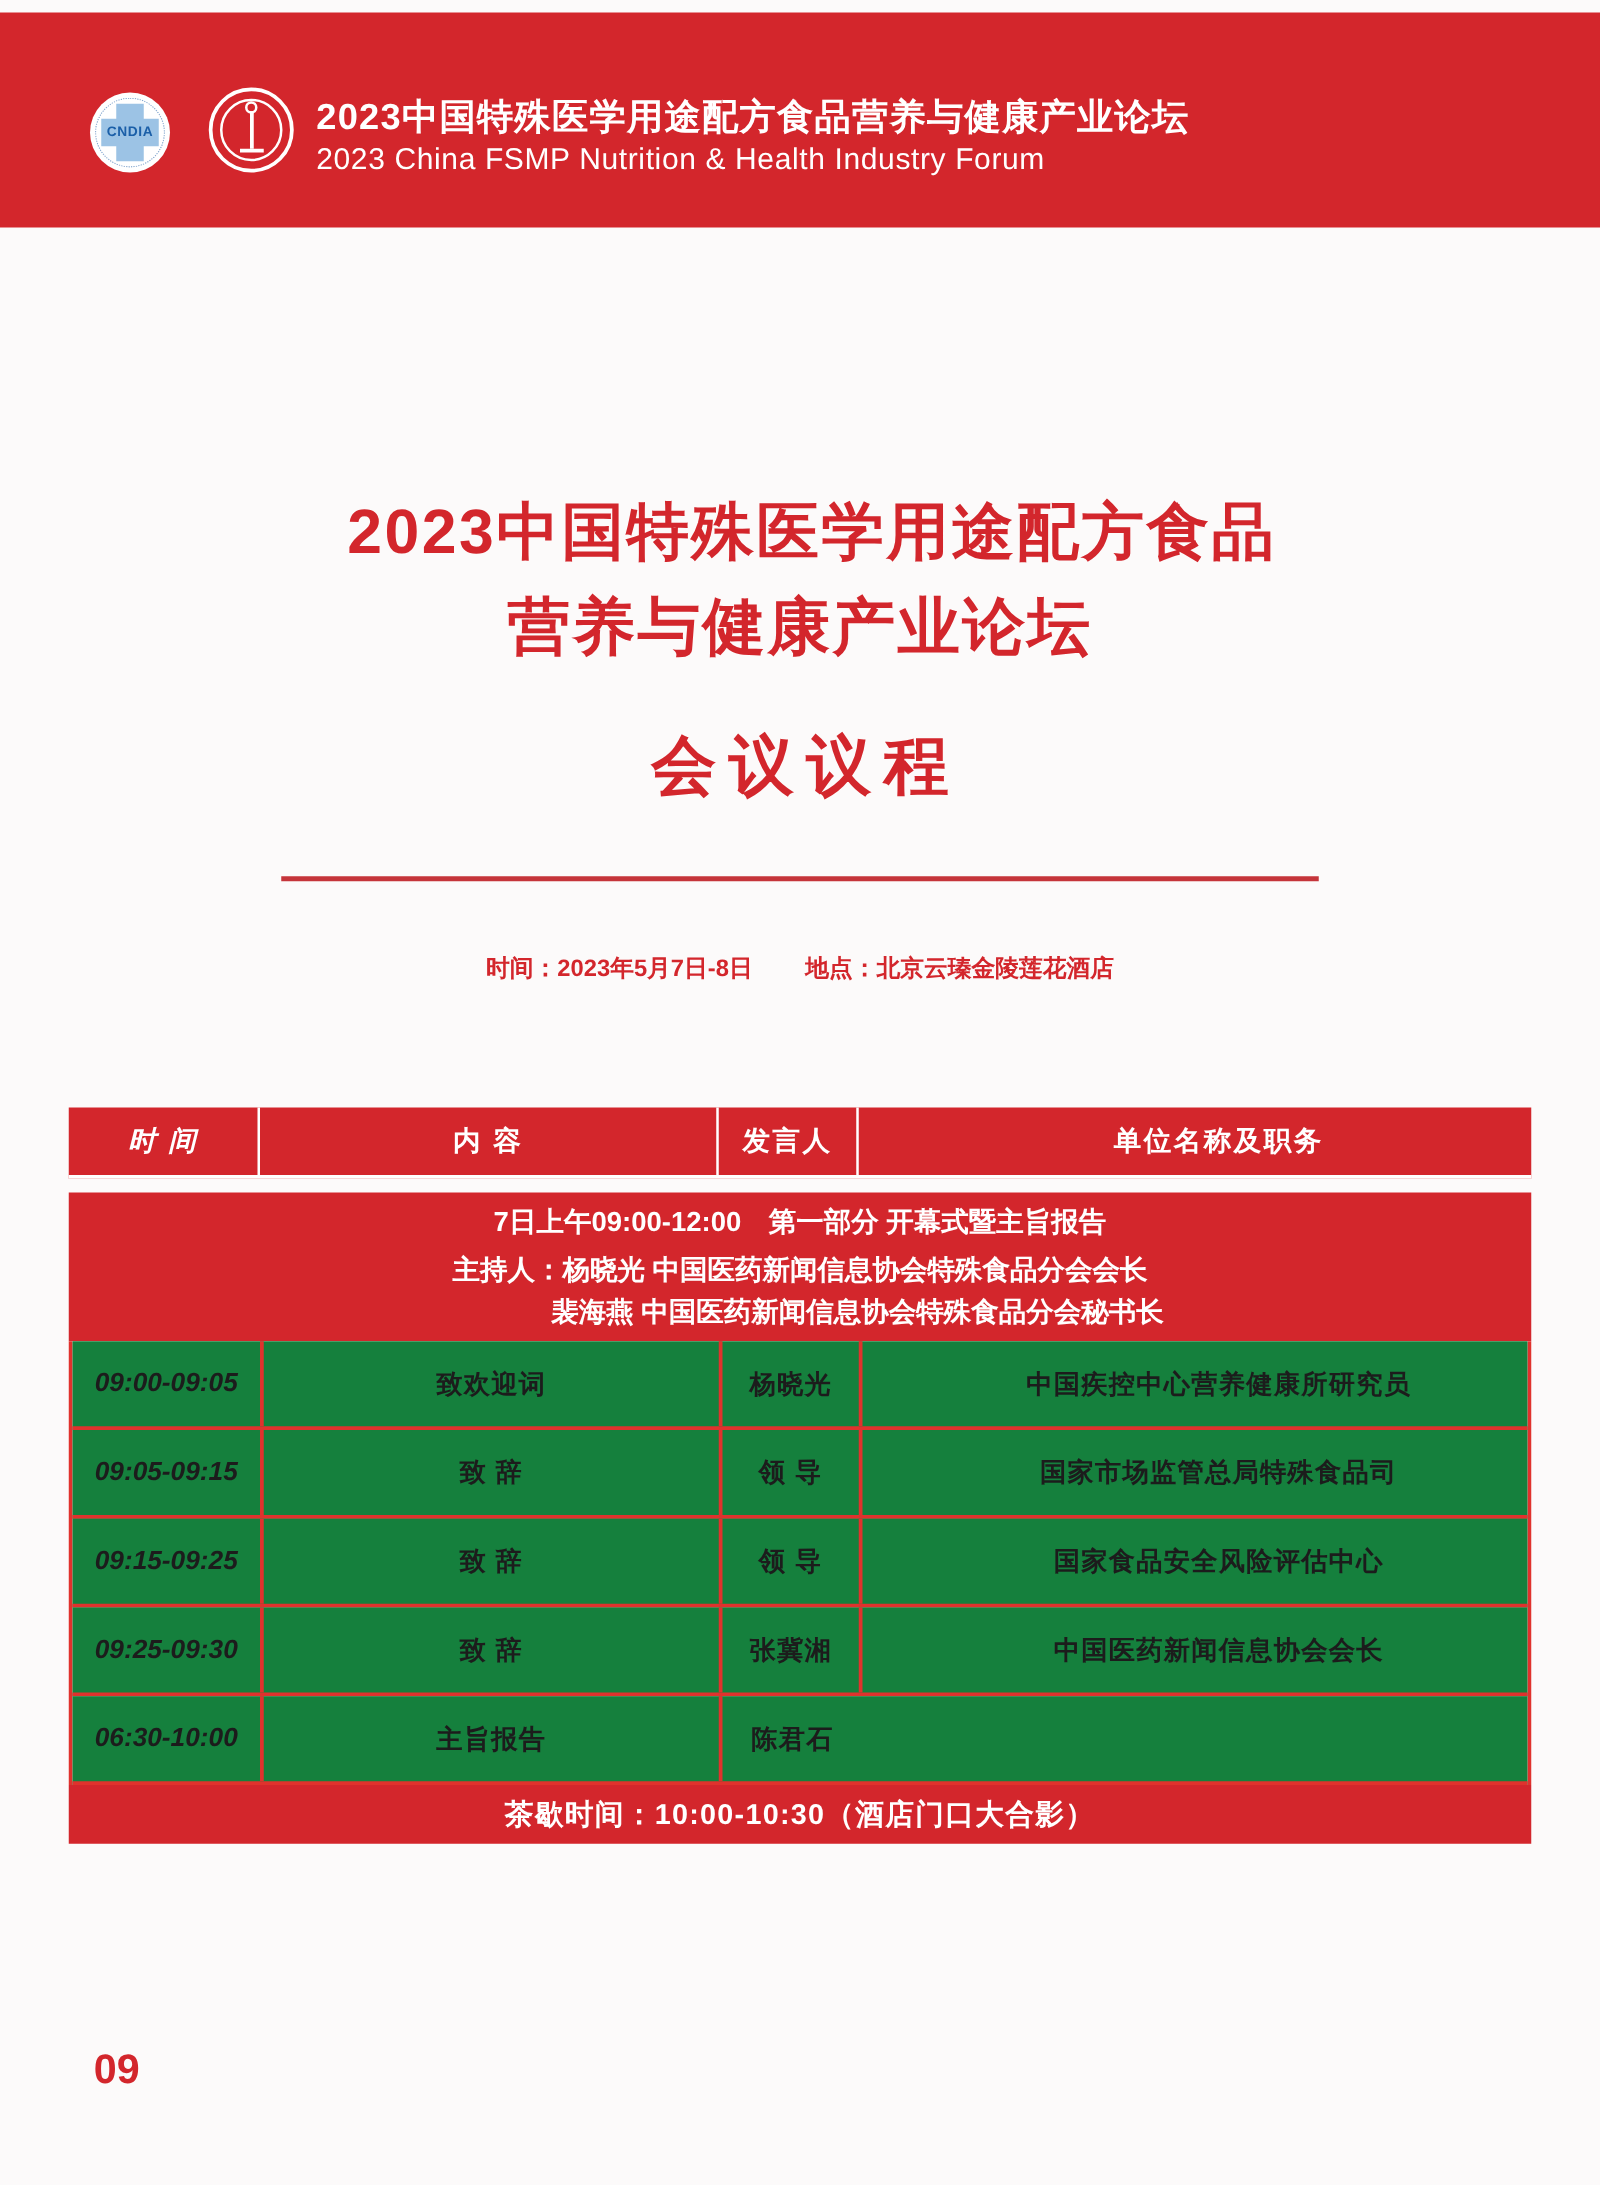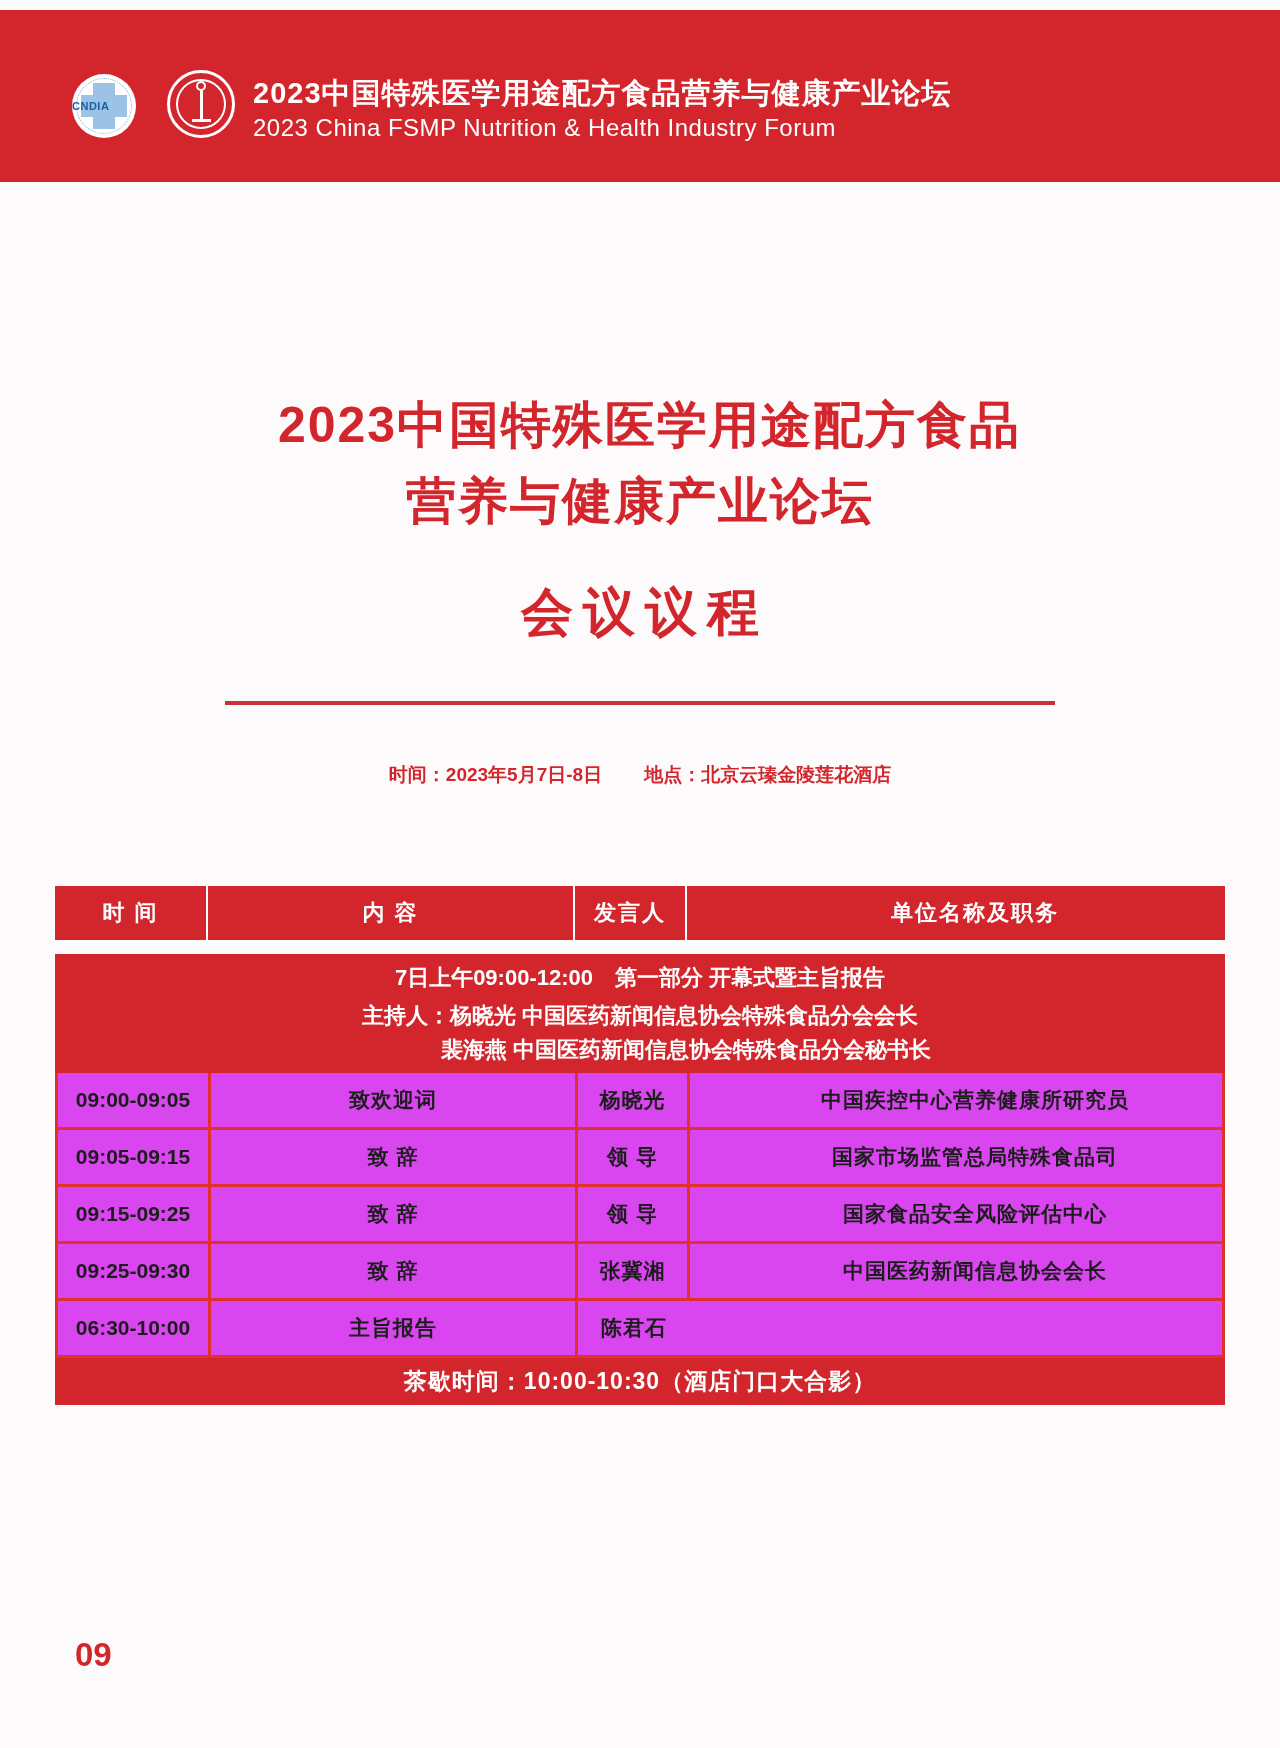--- a/index.html
+++ b/index.html
@@ -25,21 +25,21 @@
   .banner {
     position: absolute;
     top: 10px; left: 0;
     width: 1280px; height: 172px;
     background: var(--red);
   }
   .logo1 {
     position: absolute; left: 72px; top: 64px;
     width: 64px; height: 64px;
     background: #fff; border-radius: 50%;
-    display: flex; align-items: center; 
+    display: flex; align-items: center; justify-content: center;
   }
   .logo1 .ring {
     position: absolute; inset: 4px;
     border: 1px dotted rgba(36,98,168,.55);
     border-radius: 50%;
   }
   .logo1 .cross-v, .logo1 .cross-h {
     position: absolute; background: #9cc3e5;
   }
   .logo1 .cross-v { width: 22px; height: 46px; left: 21px; top: 9px; }
@@ -115,21 +115,21 @@
   .t-head {
     display: flex; height: 57px;
     background: var(--red);
     border-bottom: 3px solid #fff;
   }
   .t-head .hc {
     display: flex; align-items: center; justify-content: center;
     color: #fff; font-size: 22px; font-weight: 700; letter-spacing: 2px;
   }
   .t-head .hc:not(:last-child) { border-right: 2px solid #fff; }
-  .w1 { width: 153px; }
+  .w1 { width: 153px; font-style: italic; }
   .w2 { width: 367px; }
   .w3 { width: 112px; }
   .w4 { flex: 1; padding-left: 38px; }
 
   .session {
     background: var(--red); color: #fff;
     height: 119px;
     display: flex; flex-direction: column; justify-content: center;
     text-align: center;
     font-size: 22px; font-weight: 700;
@@ -138,23 +138,23 @@
   }
   .session .l1 { margin-bottom: 4px; }
   .session .l3 { padding-left: 92px; }
 
   .t-body {
     border-left: 3px solid var(--border-red);
     border-right: 3px solid var(--border-red);
     background: #fefdfd;
   }
   .t-row {
-    display: flex; height: 57px;
+    display: flex; height: 71px;
     border-bottom: 3px solid var(--border-red);
-    background: #d946ef;
+    background: #15803d;
   }
   .t-row .c {
     display: flex; align-items: center; justify-content: center;
     color: var(--ink); font-size: 21px; font-weight: 700;
     text-align: center; letter-spacing: 1px;
   }
   .t-row .c:not(:last-child) { border-right: 3px solid var(--border-red); }
   .t-row .c.time { letter-spacing: 0; }
 
   .tea-break {

